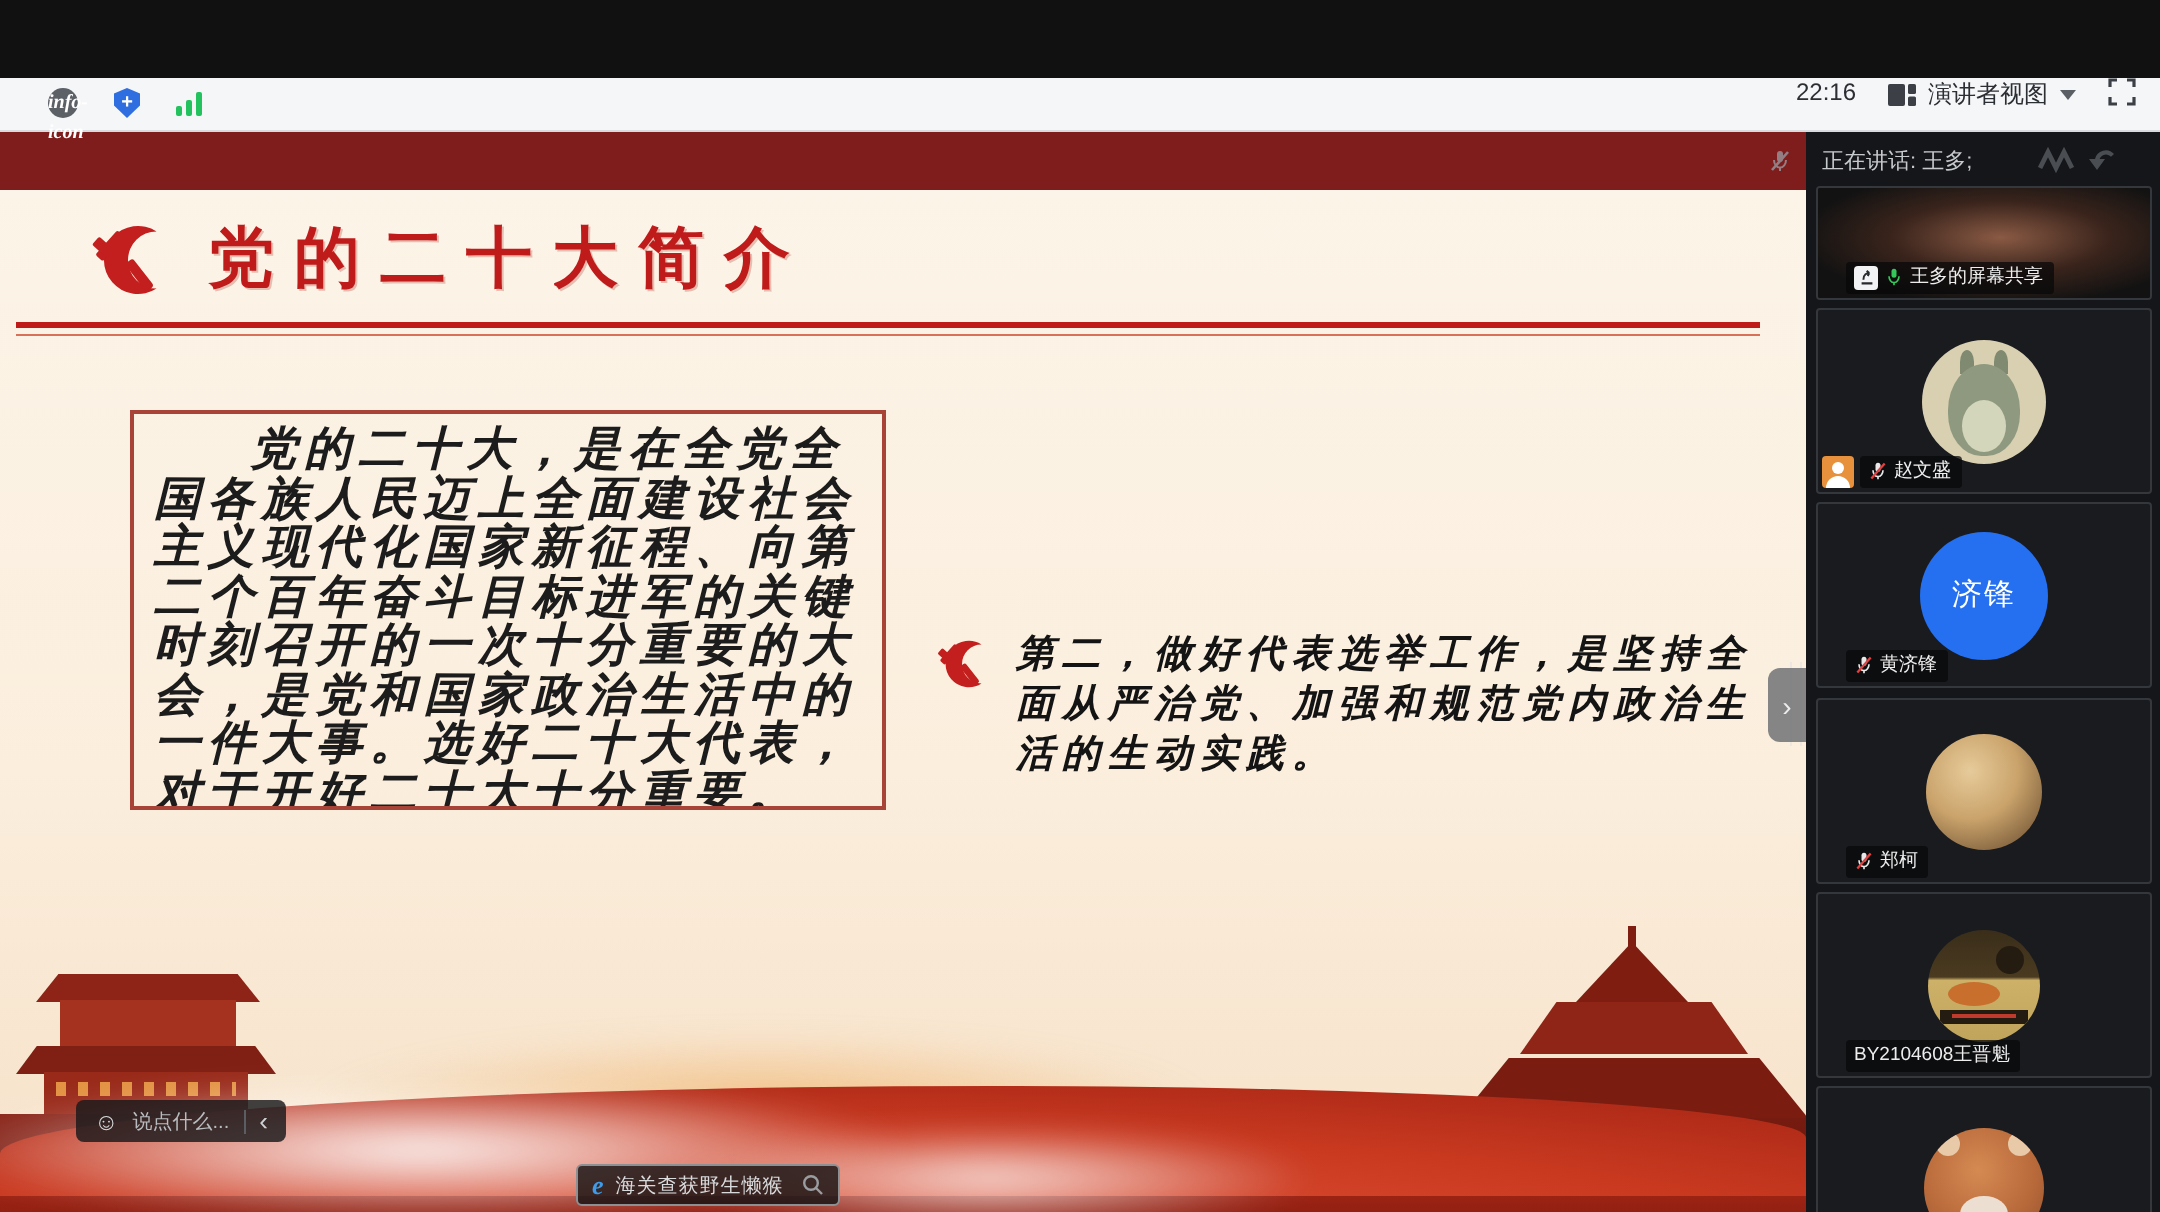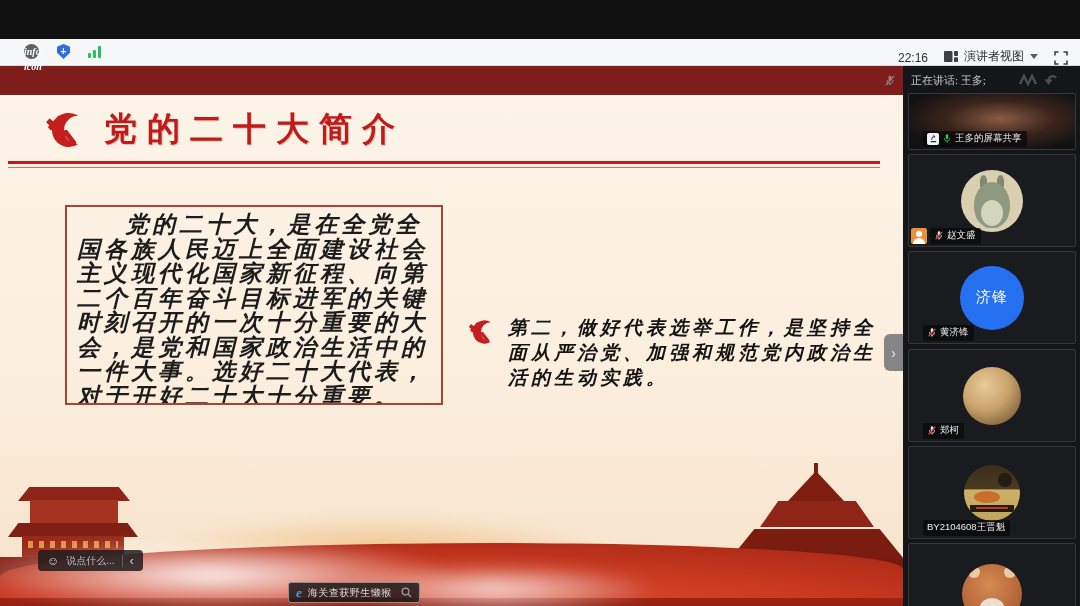--- a/index.html
+++ b/index.html
@@ -10,21 +10,21 @@
   .topbar{position:absolute;left:0;top:0;width:1080px;height:26px;background:#f5f6f7;
     border-bottom:1px solid #d9dbde;z-index:40;}
   .tb-left{position:absolute;left:24px;top:5px;display:flex;align-items:center;gap:18px;}
   .info-ic{width:15px;height:15px;border-radius:50%;background:#5c6168;color:#fff;
     font:italic bold 10px/15px "Liberation Serif",serif;text-align:center;display:block;}
   .shield-ic{width:13px;height:15px;background:#2e6ee0;display:flex;align-items:center;justify-content:center;
     clip-path:polygon(50% 0,100% 18%,100% 58%,50% 100%,0 58%,0 18%);color:#fff;font:bold 10px/10px "Liberation Sans",sans-serif;}
   .signal-ic{display:inline-flex;align-items:flex-end;gap:2px;height:12px;}
   .signal-ic i{display:block;width:3px;background:#23c25e;border-radius:1px;}
   .signal-ic i:nth-child(1){height:5px}.signal-ic i:nth-child(2){height:8px}.signal-ic i:nth-child(3){height:12px}
-  .tb-right{position:absolute;right:12px;top:0;height:26px;display:flex;align-items:flex-end;gap:16px;}
+  .tb-right{position:absolute;right:12px;top:0;height:26px;display:flex;align-items:flex-start;gap:16px;}
   .tb-time{font-size:12px;color:#2b2e33;}
   .viewmode{display:flex;align-items:center;gap:6px;cursor:default;}
   .viewmode .lbl{font-size:12px;color:#2b2e33;}
   .caret-down{width:0;height:0;border-left:4px solid transparent;border-right:4px solid transparent;
     border-top:5px solid #5a5f66;}
 
   
   .stage{position:absolute;left:0;top:26px;width:903px;height:559px;background:#7f1d1d;z-index:10;}
   .slide{position:absolute;left:0;top:30px;width:903px;height:529px;overflow:hidden;
     background:linear-gradient(180deg,#fcf4e8 0%,#fbeedd 55%,#f8e6d0 80%,#f6e2ca 100%);}
@@ -97,21 +97,21 @@
 
   .collapse-handle{position:absolute;left:884px;top:269px;width:19px;height:37px;z-index:25;
     background:rgba(112,114,118,.85);border-radius:6px 0 0 6px;color:#ededed;
     display:flex;align-items:center;justify-content:center;font-size:14px;}
   .scroll-lines{position:absolute;left:895px;top:266px;width:4px;height:42px;z-index:24;
     border-left:1px solid rgba(225,225,225,.55);border-right:1px solid rgba(225,225,225,.55);}
   .presenter-mic{position:absolute;left:884px;top:9px;opacity:.75;}
 
   
   .sidebar{position:absolute;left:903px;top:26px;width:177px;height:559px;background:#141619;z-index:15;}
-  .speaking-row{position:absolute;left:8px;top:8px;font-size:11px;color:#c7cacd;white-space:nowrap;font-family:Liberation Serif, serif;}
+  .speaking-row{position:absolute;left:8px;top:8px;font-size:11px;color:#c7cacd;white-space:nowrap;}
   .watermarks{position:absolute;right:22px;top:8px;display:flex;gap:6px;opacity:.75;}
 
   .tile{position:absolute;left:5px;width:168px;box-sizing:border-box;background:#191b1f;
     border:1px solid #34373c;border-radius:2px;overflow:hidden;}
   .t1{top:28px;height:57px;} .t2{top:89px;height:93px;} .t3{top:186px;height:93px;}
   .t4{top:284px;height:93px;} .t5{top:381px;height:93px;} .t6{top:478px;height:81px;}
   .tile .vid{position:absolute;inset:0;}
   .t1 .vid{background:radial-gradient(ellipse at 55% 45%,#8a5a44 0%,#3a241c 42%,#121212 78%);}
   .avatar-wrap{position:absolute;inset:0;display:flex;align-items:center;justify-content:center;}
   .av{border-radius:50%;position:relative;overflow:hidden;}

